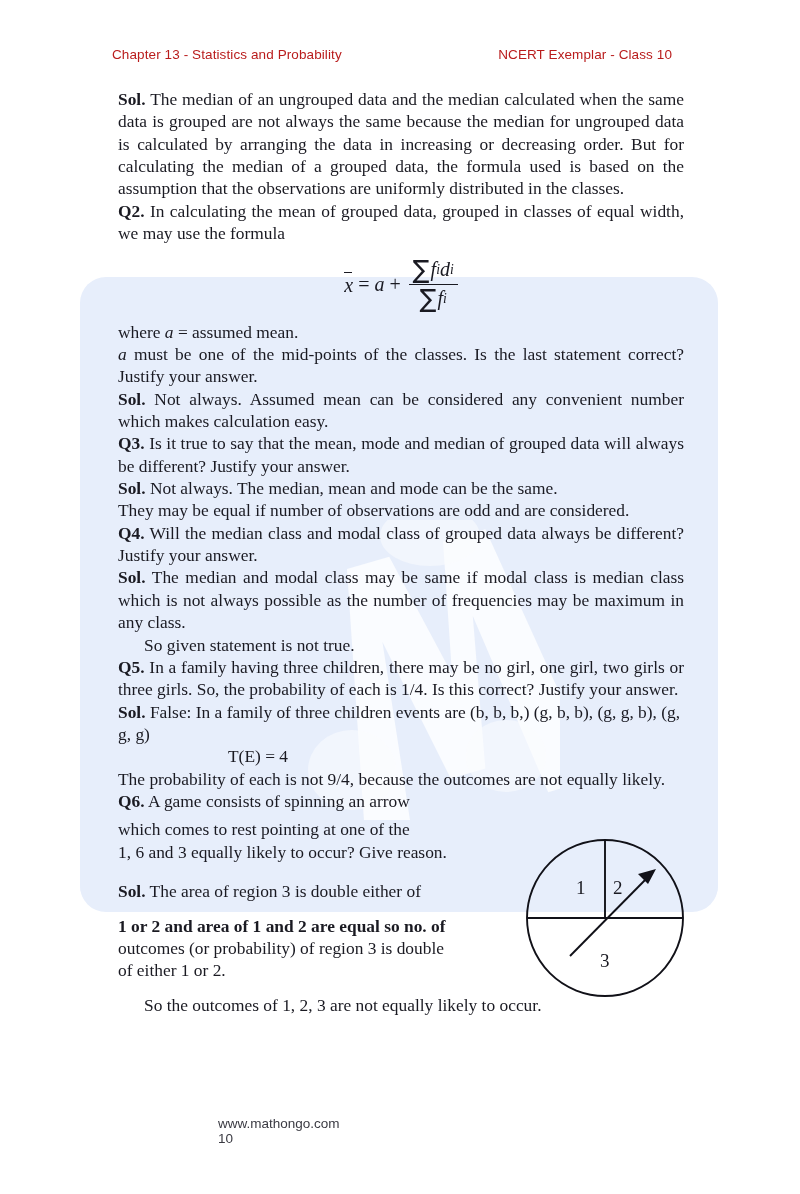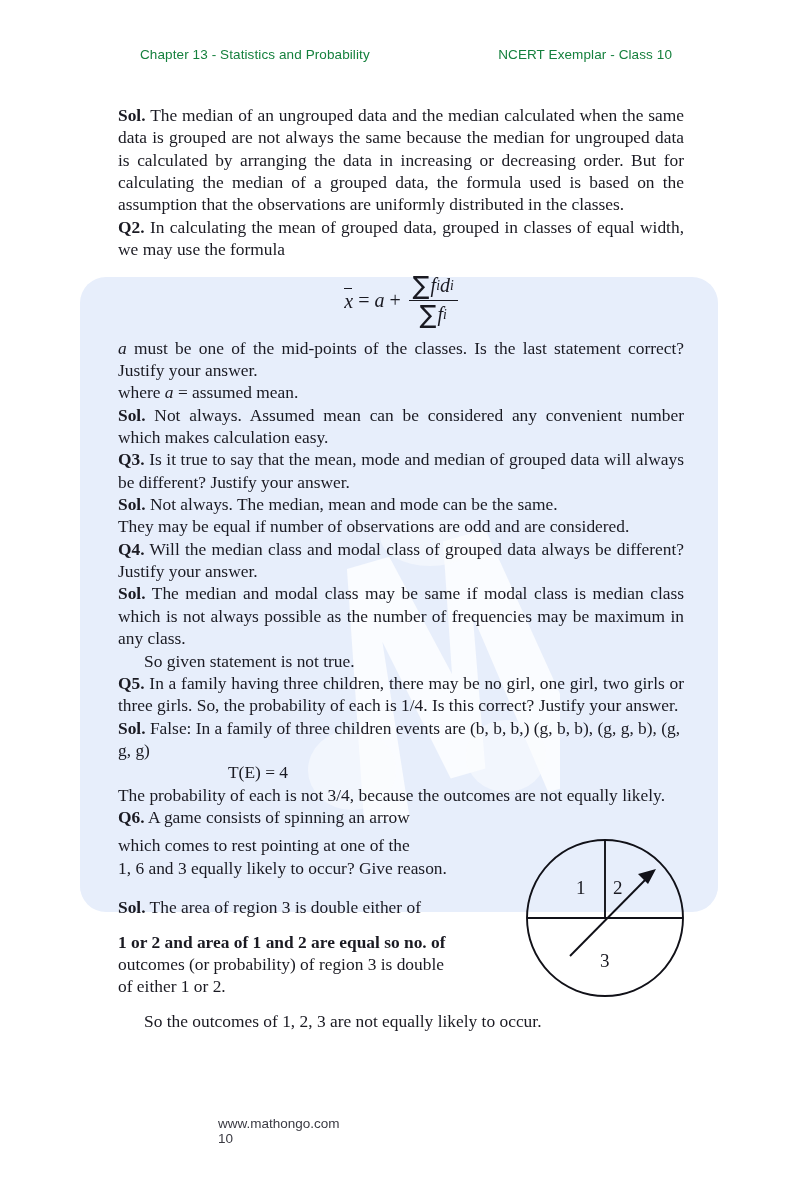--- a/index.html
+++ b/index.html
@@ -20,28 +20,28 @@
   .page {
     position: absolute;
     inset: 0;
     background: #ffffff;
   }
 
   
   .running-head {
     position: absolute;
     top: 47px;
-    left: 140px;
+    left: 112px;
     right: 128px;
     display: flex;
     justify-content: space-between;
     align-items: baseline;
     font-family: "Liberation Sans", "DejaVu Sans", sans-serif;
     font-size: 13.5px;
-    color: #15803d;
+    color: #b91c1c;
     letter-spacing: 0.1px;
   }
 
   
   .highlight-band {
     position: absolute;
     left: 80px;
     top: 277px;
     width: 638px;
     height: 634px;
@@ -65,21 +65,21 @@
     height: 300px;
     z-index: 1;
     opacity: 0.85;
     pointer-events: none;
   }
 
   
   .content {
     position: absolute;
     left: 118px;
-    top: 104px;
+    top: 88px;
     width: 566px;
     z-index: 2;
     font-size: 17.4px;
     line-height: 1.285;
   }
   .para {
     margin: 0;
     text-align: justify;
     text-justify: inter-word;
   }
@@ -226,45 +226,45 @@
           <span class="bar"></span>
           <span class="den">
             <span class="sigma">∑</span>
               <span>f</span>
               <span class="sub">i</span>
           </span>
         </span>
       </span>
     </div>
 
+    <p class="para noj"><span>where </span><i class="it">a</i><span> = assumed mean.</span></p>
+
     <p class="para"><i class="it">a</i><span> must be one of the mid-points of the classes. Is the last statement correct? Justify your answer.</span></p>
 
-    <p class="para noj"><span>where </span><i class="it">a</i><span> = assumed mean.</span></p>
-
     <p class="para"><b class="lbl">Sol.</b><span> Not always. Assumed mean can be considered any convenient number which makes calculation easy.</span></p>
 
     <p class="para"><b class="lbl">Q3.</b><span> Is it true to say that the mean, mode and median of grouped data will always be different? Justify your answer.</span></p>
 
     <p class="para noj"><b class="lbl">Sol.</b><span> Not always. The median, mean and mode can be the same.</span></p>
 
     <p class="para noj"><span>They may be equal if number of observations are odd and are considered.</span></p>
 
     <p class="para"><b class="lbl">Q4.</b><span> Will the median class and modal class of grouped data always be different? Justify your answer.</span></p>
 
     <p class="para"><b class="lbl">Sol.</b><span> The median and modal class may be same if modal class is median class which is not always possible as the number of frequencies may be maximum in any class.</span></p>
 
     <p class="para noj indent"><span>So given statement is not true.</span></p>
 
     <p class="para"><b class="lbl">Q5.</b><span> In a family having three children, there may be no girl, one girl, two girls or three girls. So, the probability of each is 1/4. Is this correct? Justify your answer.</span></p>
 
     <p class="para noj"><b class="lbl">Sol.</b><span> False: In a family of three children events are (b, b, b,) (g, b, b), (g, g, b), (g, g, g)</span></p>
 
     <div class="math-line"><span>T(E) = 4</span></div>
 
-    <p class="para noj"><span>The probability of each is not 3/4, because the outcomes are not equally likely.</span></p>
+    <p class="para noj"><span>The probability of each is not 9/4, because the outcomes are not equally likely.</span></p>
 
     <p class="para" style="width:400px;"><b class="lbl">Q6.</b><span> A game consists of spinning an arrow</span></p>
 
     <p class="para" style="width:400px;margin-top:6px;"><span>which comes to rest pointing at one of the</span></p>
 
 
     <p class="para noj"><span>1, 6 and 3 equally likely to occur? Give reason.</span></p>
 
     <p class="para" style="width:400px;margin-top:17px;"><b class="lbl">Sol.</b><span> The area of region 3 is double either of</span></p>
 

